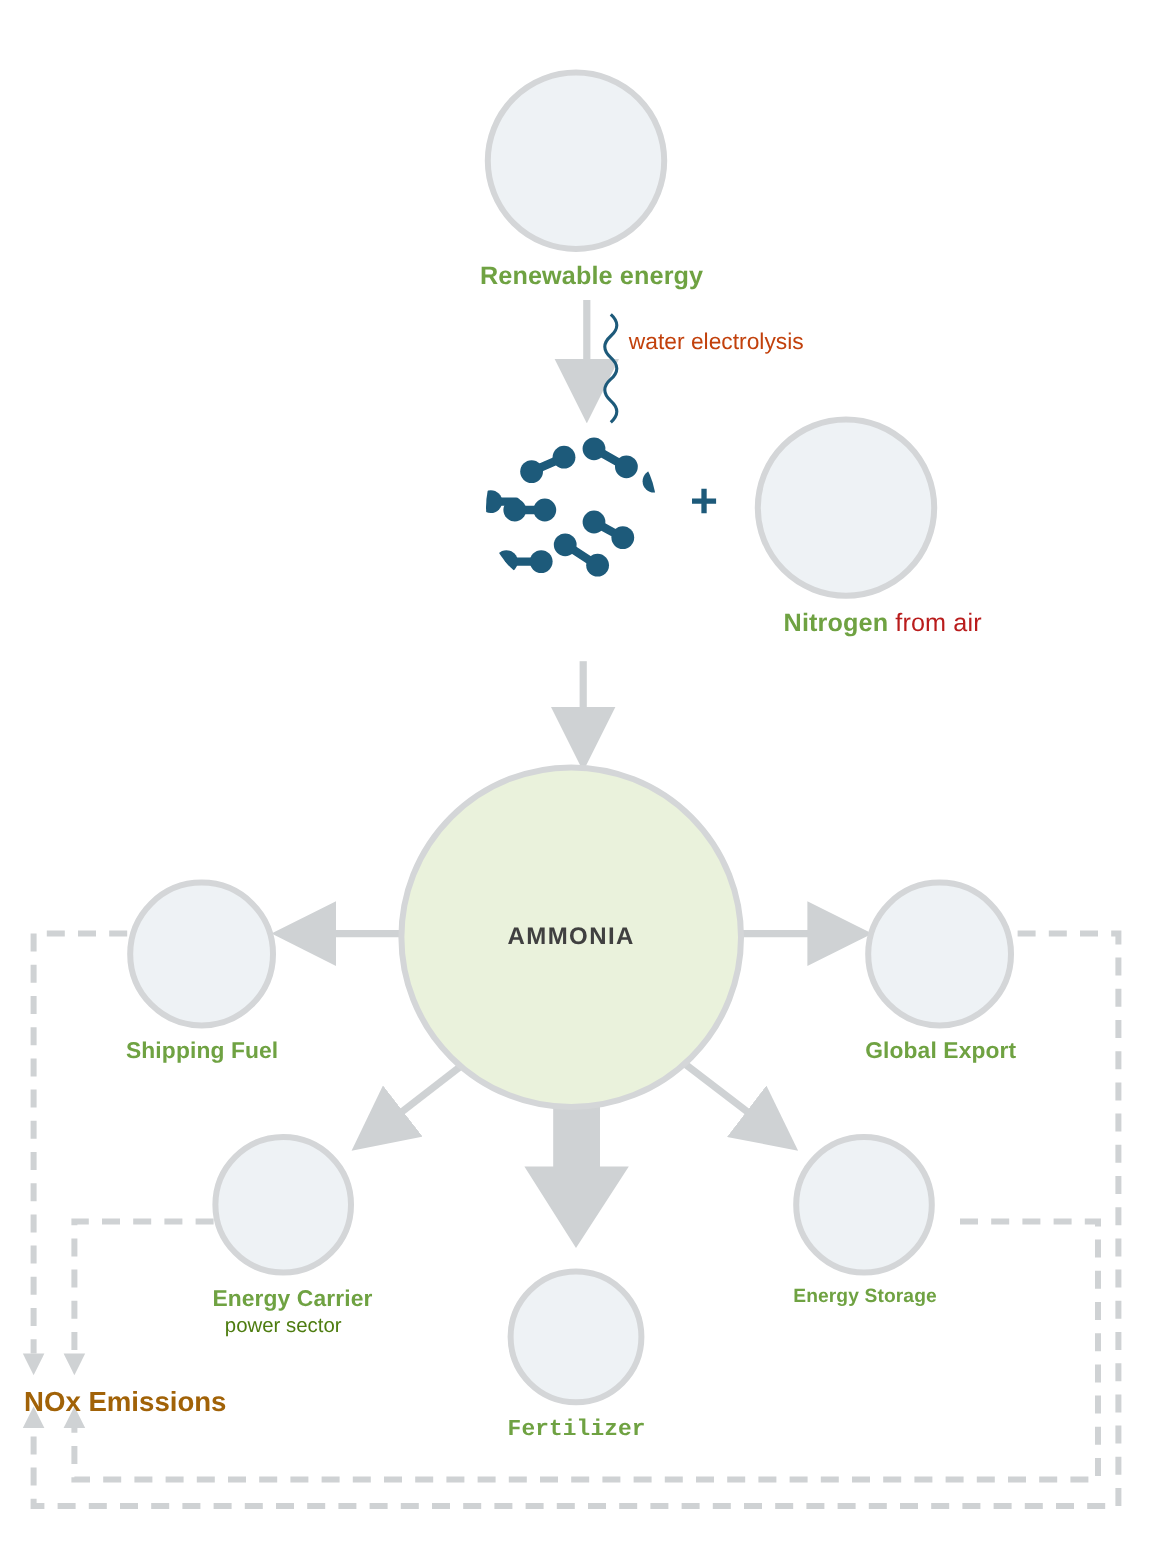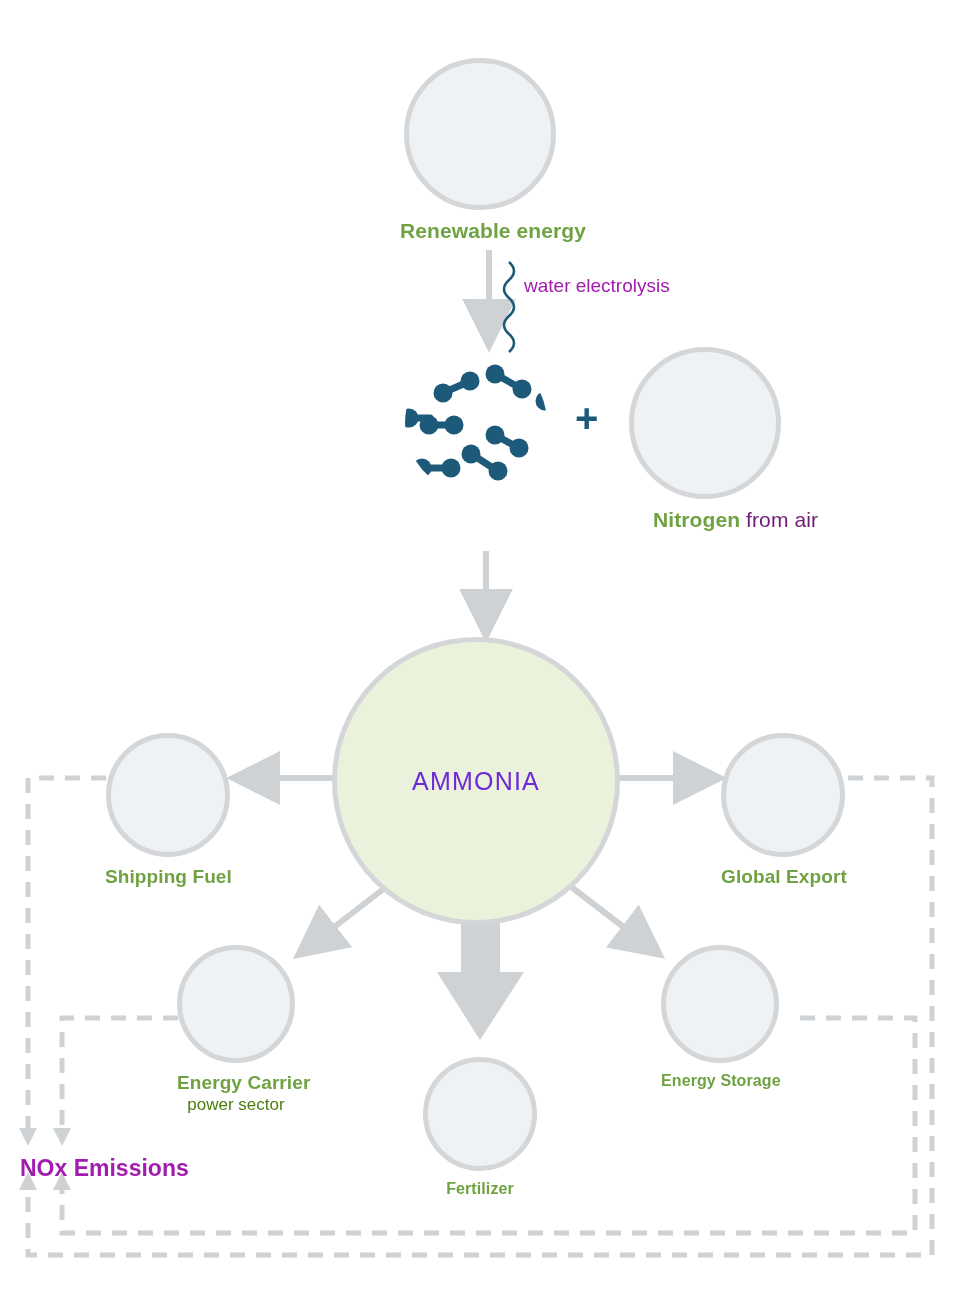--- a/index.html
+++ b/index.html
@@ -24,21 +24,21 @@
     overflow:hidden;
     margin:0 auto;
   }
   .caption{
     margin-top:9px;
     font-weight:bold;
     color:#6fa242;
     letter-spacing:.1px;
     white-space:nowrap;
   }
-  .caption .sub{font-weight:normal;color:#701a75;}
+  .caption .sub{font-weight:normal;color:#b91c1c;}
   .sub-line{
     color:#4d7c0f;
     font-weight:normal;
     white-space:nowrap;
     line-height:1.25;
   }
 
   
   #n-renew{left:400px;top:58px;width:160px;}
   #n-renew .circle{width:152px;height:152px;}
@@ -60,21 +60,21 @@
 
   
   #n-ammonia{left:332px;top:637px;width:288px;}
   #n-ammonia .circle{
     width:288px;height:288px;
     background:#eaf2dc;border:5px solid #d4d6d8;
   }
   #amm-label{
     position:absolute;left:0;top:0;width:100%;height:100%;
     display:flex;align-items:center;justify-content:center;
-    font-size:25px;font-weight:normal;color:#6d28d9;letter-spacing:1.2px;
+    font-size:20px;font-weight:bold;color:#404040;letter-spacing:1.2px;
   }
 
   
   #n-ship{left:106px;top:733px;width:124px;}
   #n-ship .circle{width:124px;height:124px;}
   #n-ship .caption{font-size:19px;position:relative;left:-1px;}
 
   
   #n-glob{left:721px;top:733px;width:124px;}
   #n-glob .circle{width:124px;height:124px;}
@@ -87,31 +87,31 @@
   #n-carrier .sub-line{font-size:17px;}
 
   
   #n-storage{left:661px;top:945px;width:118px;}
   #n-storage .circle{width:118px;height:118px;}
   #n-storage .caption{font-size:16px;}
 
   
   #n-fert{left:423px;top:1057px;width:114px;}
   #n-fert .circle{width:114px;height:114px;}
-  #n-fert .caption{font-size:16px;}
+  #n-fert .caption{font-size:19px;font-family:Liberation Mono, monospace;}
 
   
   #lbl-electro{
     position:absolute;left:524px;top:275px;
-    font-size:19px;color:#a21caf;white-space:nowrap;
+    font-size:19px;color:#c2410c;white-space:nowrap;
   }
   
   #lbl-nox{
     position:absolute;left:20px;top:1155px;
-    font-size:23px;font-weight:bold;color:#a21caf;white-space:nowrap;
+    font-size:23px;font-weight:bold;color:#a16207;white-space:nowrap;
   }
 </style>
 </head>
 <body>
 
 <div id="stage">
 
   <svg id="svgroot" viewBox="0 0 960 1306">
     <defs>
       <marker id="ah" markerWidth="9" markerHeight="9" refX="5.2" refY="4.5" orient="auto">

